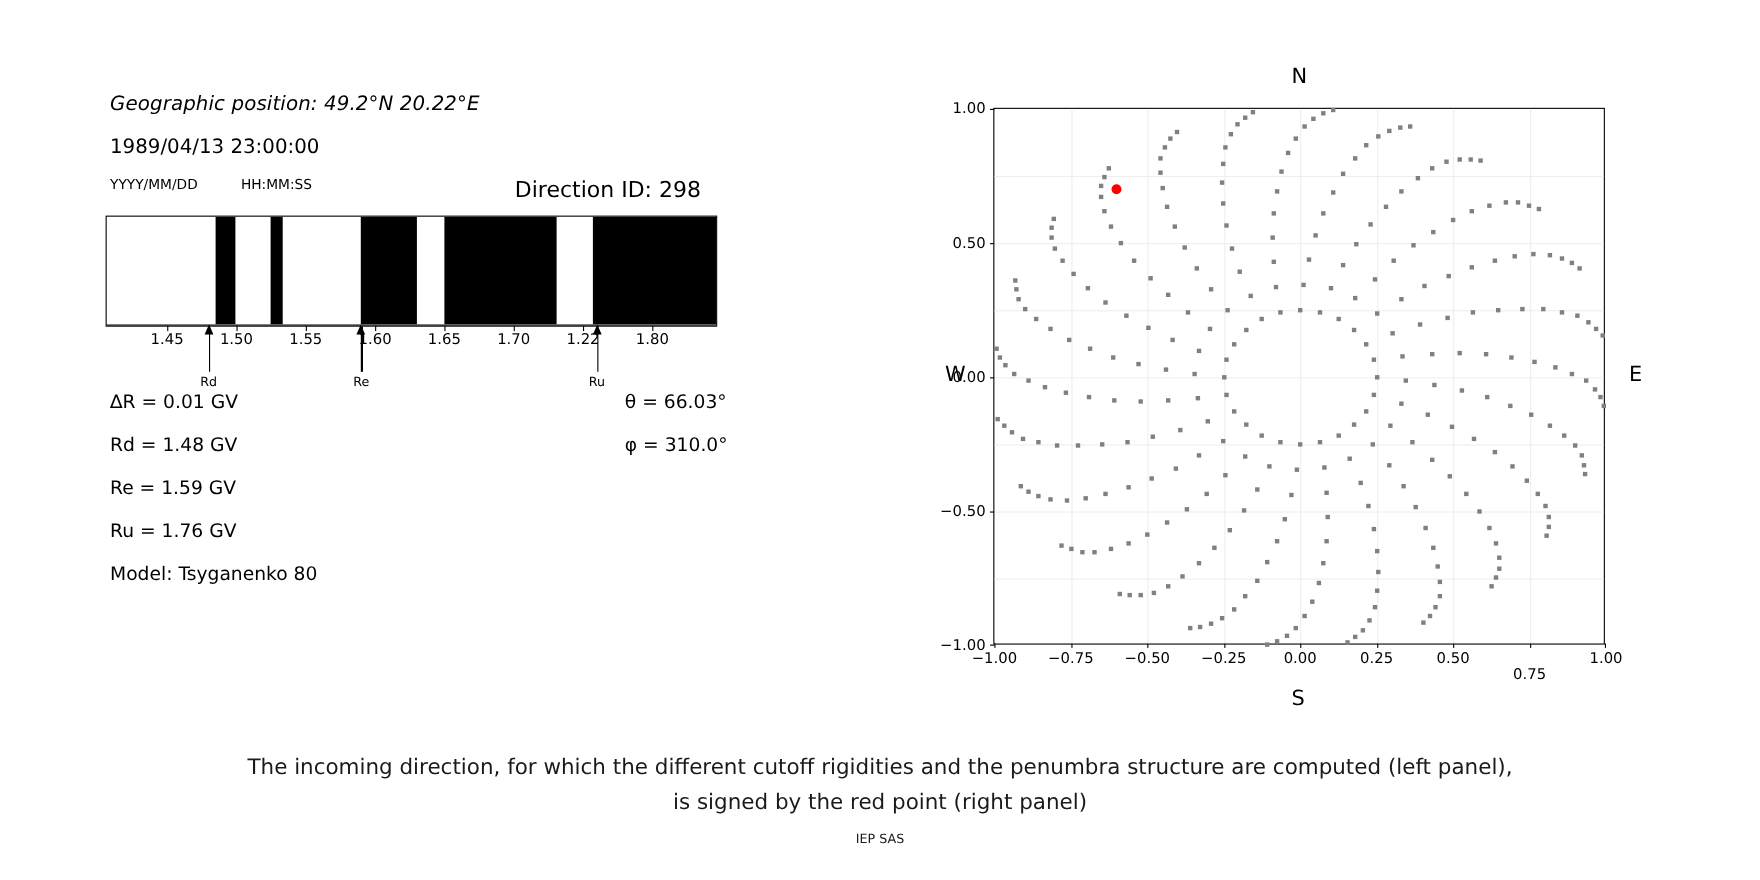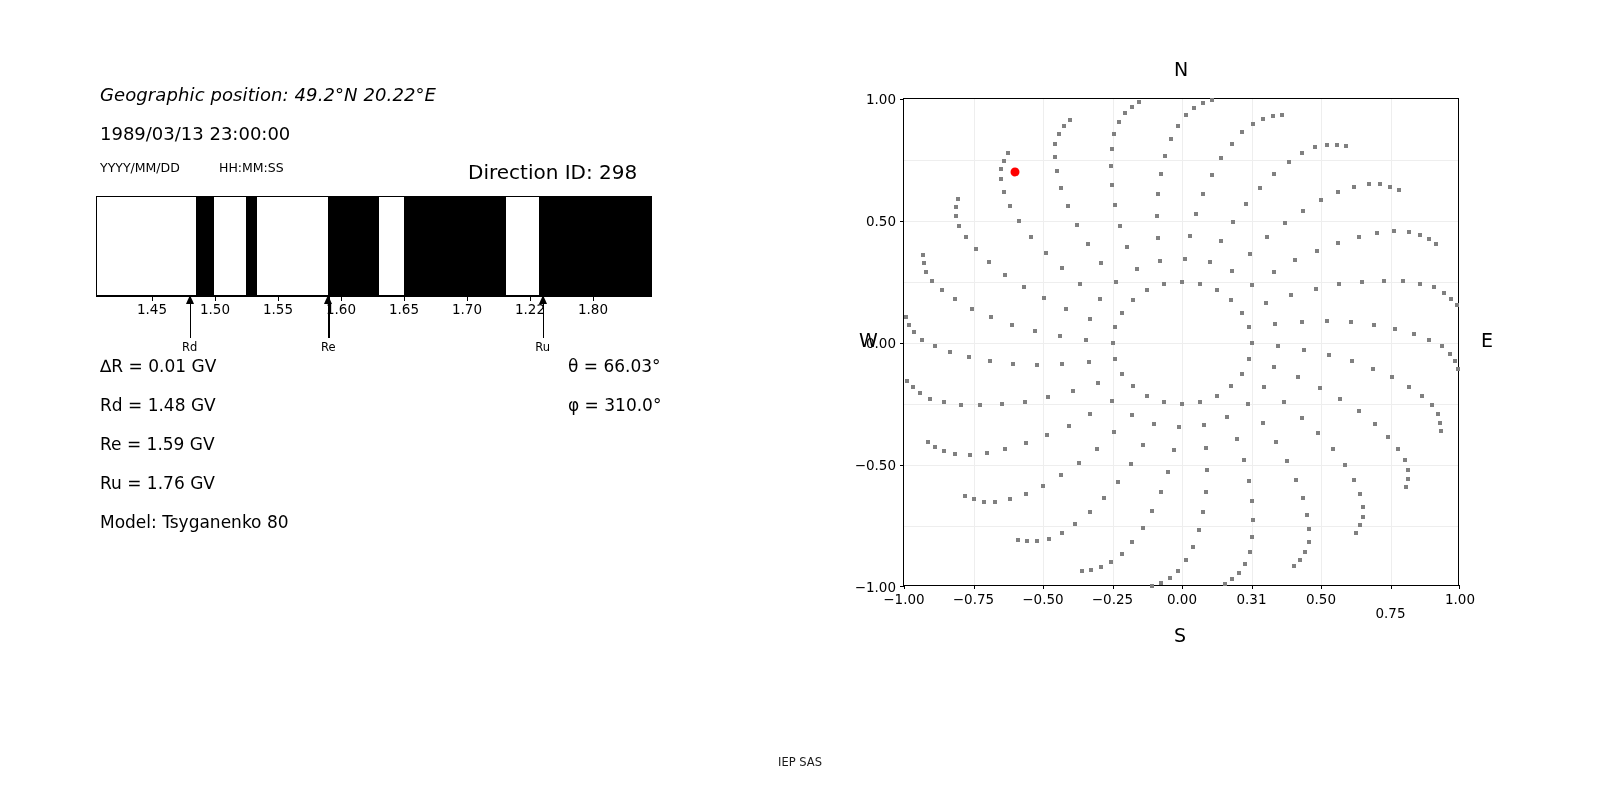--- a/index.html
+++ b/index.html
@@ -70,21 +70,21 @@
 </style>
 </head>
 <body>
 
 <div class="root">
 
   <div class="left-panel">
 
     <div class="geo-line">Geographic position: 49.2°N 20.22°E</div>
 
-    <div class="dt-line">1989/03/13 23:00:00</div>
+    <div class="dt-line">1989/04/13 23:00:00</div>
 
     <div class="fmt-date">YYYY/MM/DD</div>
 
     <div class="fmt-time">HH:MM:SS</div>
 
     <div class="dir-id">Direction ID: 298</div>
 
     <div class="penumbra-wrap">
       <div class="penumbra-bar" id="penumbra-bar">
           <div class="band" style="left: 98.9257px; width: 18.0209px;"></div>
@@ -156,21 +156,21 @@
         <div class="ax-tick-x" style="left: 139px;"></div>
         <div class="xlabel" style="left: 139px;">−0.50</div>
         <div class="gridline-v" style="left: 208.5px;"></div>
         <div class="ax-tick-x" style="left: 208.5px;"></div>
         <div class="xlabel" style="left: 208.5px;">−0.25</div>
         <div class="gridline-v" style="left: 278px;"></div>
         <div class="ax-tick-x" style="left: 278px;"></div>
         <div class="xlabel" style="left: 278px;">0.00</div>
         <div class="gridline-v" style="left: 347.5px;"></div>
         <div class="ax-tick-x" style="left: 347.5px;"></div>
-        <div class="xlabel" style="left: 347.5px;">0.31</div>
+        <div class="xlabel" style="left: 347.5px;">0.25</div>
         <div class="gridline-v" style="left: 417px;"></div>
         <div class="ax-tick-x" style="left: 417px;"></div>
         <div class="xlabel" style="left: 417px;">0.50</div>
         <div class="gridline-v" style="left: 486.5px;"></div>
         <div class="ax-tick-x" style="left: 486.5px;"></div>
         <div class="xlabel" style="left: 486.5px; margin-top: 20px;">0.75</div>
         <div class="ax-tick-x" style="left: 555px;"></div>
         <div class="xlabel" style="left: 556px;">1.00</div>
         <div class="ax-tick-y" style="top: 487px;"></div>
         <div class="ylabel" style="top: 488px;">−1.00</div>
@@ -498,15 +498,19 @@
         <div class="dot" style="background: rgb(128, 128, 128); left: 267.23px; top: 40.4794px;"></div>
         <div class="dot" style="background: rgb(128, 128, 128); left: 274.129px; top: 26.8666px;"></div>
         <div class="dot" style="background: rgb(128, 128, 128); left: 281.931px; top: 15.8861px;"></div>
         <div class="dot" style="background: rgb(128, 128, 128); left: 290.307px; top: 8.78791px;"></div>
         <div class="dot" style="background: rgb(128, 128, 128); left: 298.972px; top: 4.3659px;"></div>
         <div class="dot" style="background: rgb(128, 128, 128); left: 307.809px; top: 1.40671px;"></div>
         <div class="reddot" style="background: rgb(255, 0, 0); left: 111.2px; top: 73.2px;"></div>
       </div>
   </div>
 
+  <div class="caption">
+    <span>The incoming direction, for which the different cutoff rigidities and the penumbra structure are computed (left panel),</span>
+    <span class="l2">is signed by the red point (right panel)</span>
+  </div>
   <div class="credit">IEP SAS</div>
 
 </div>
 
 </body></html>

